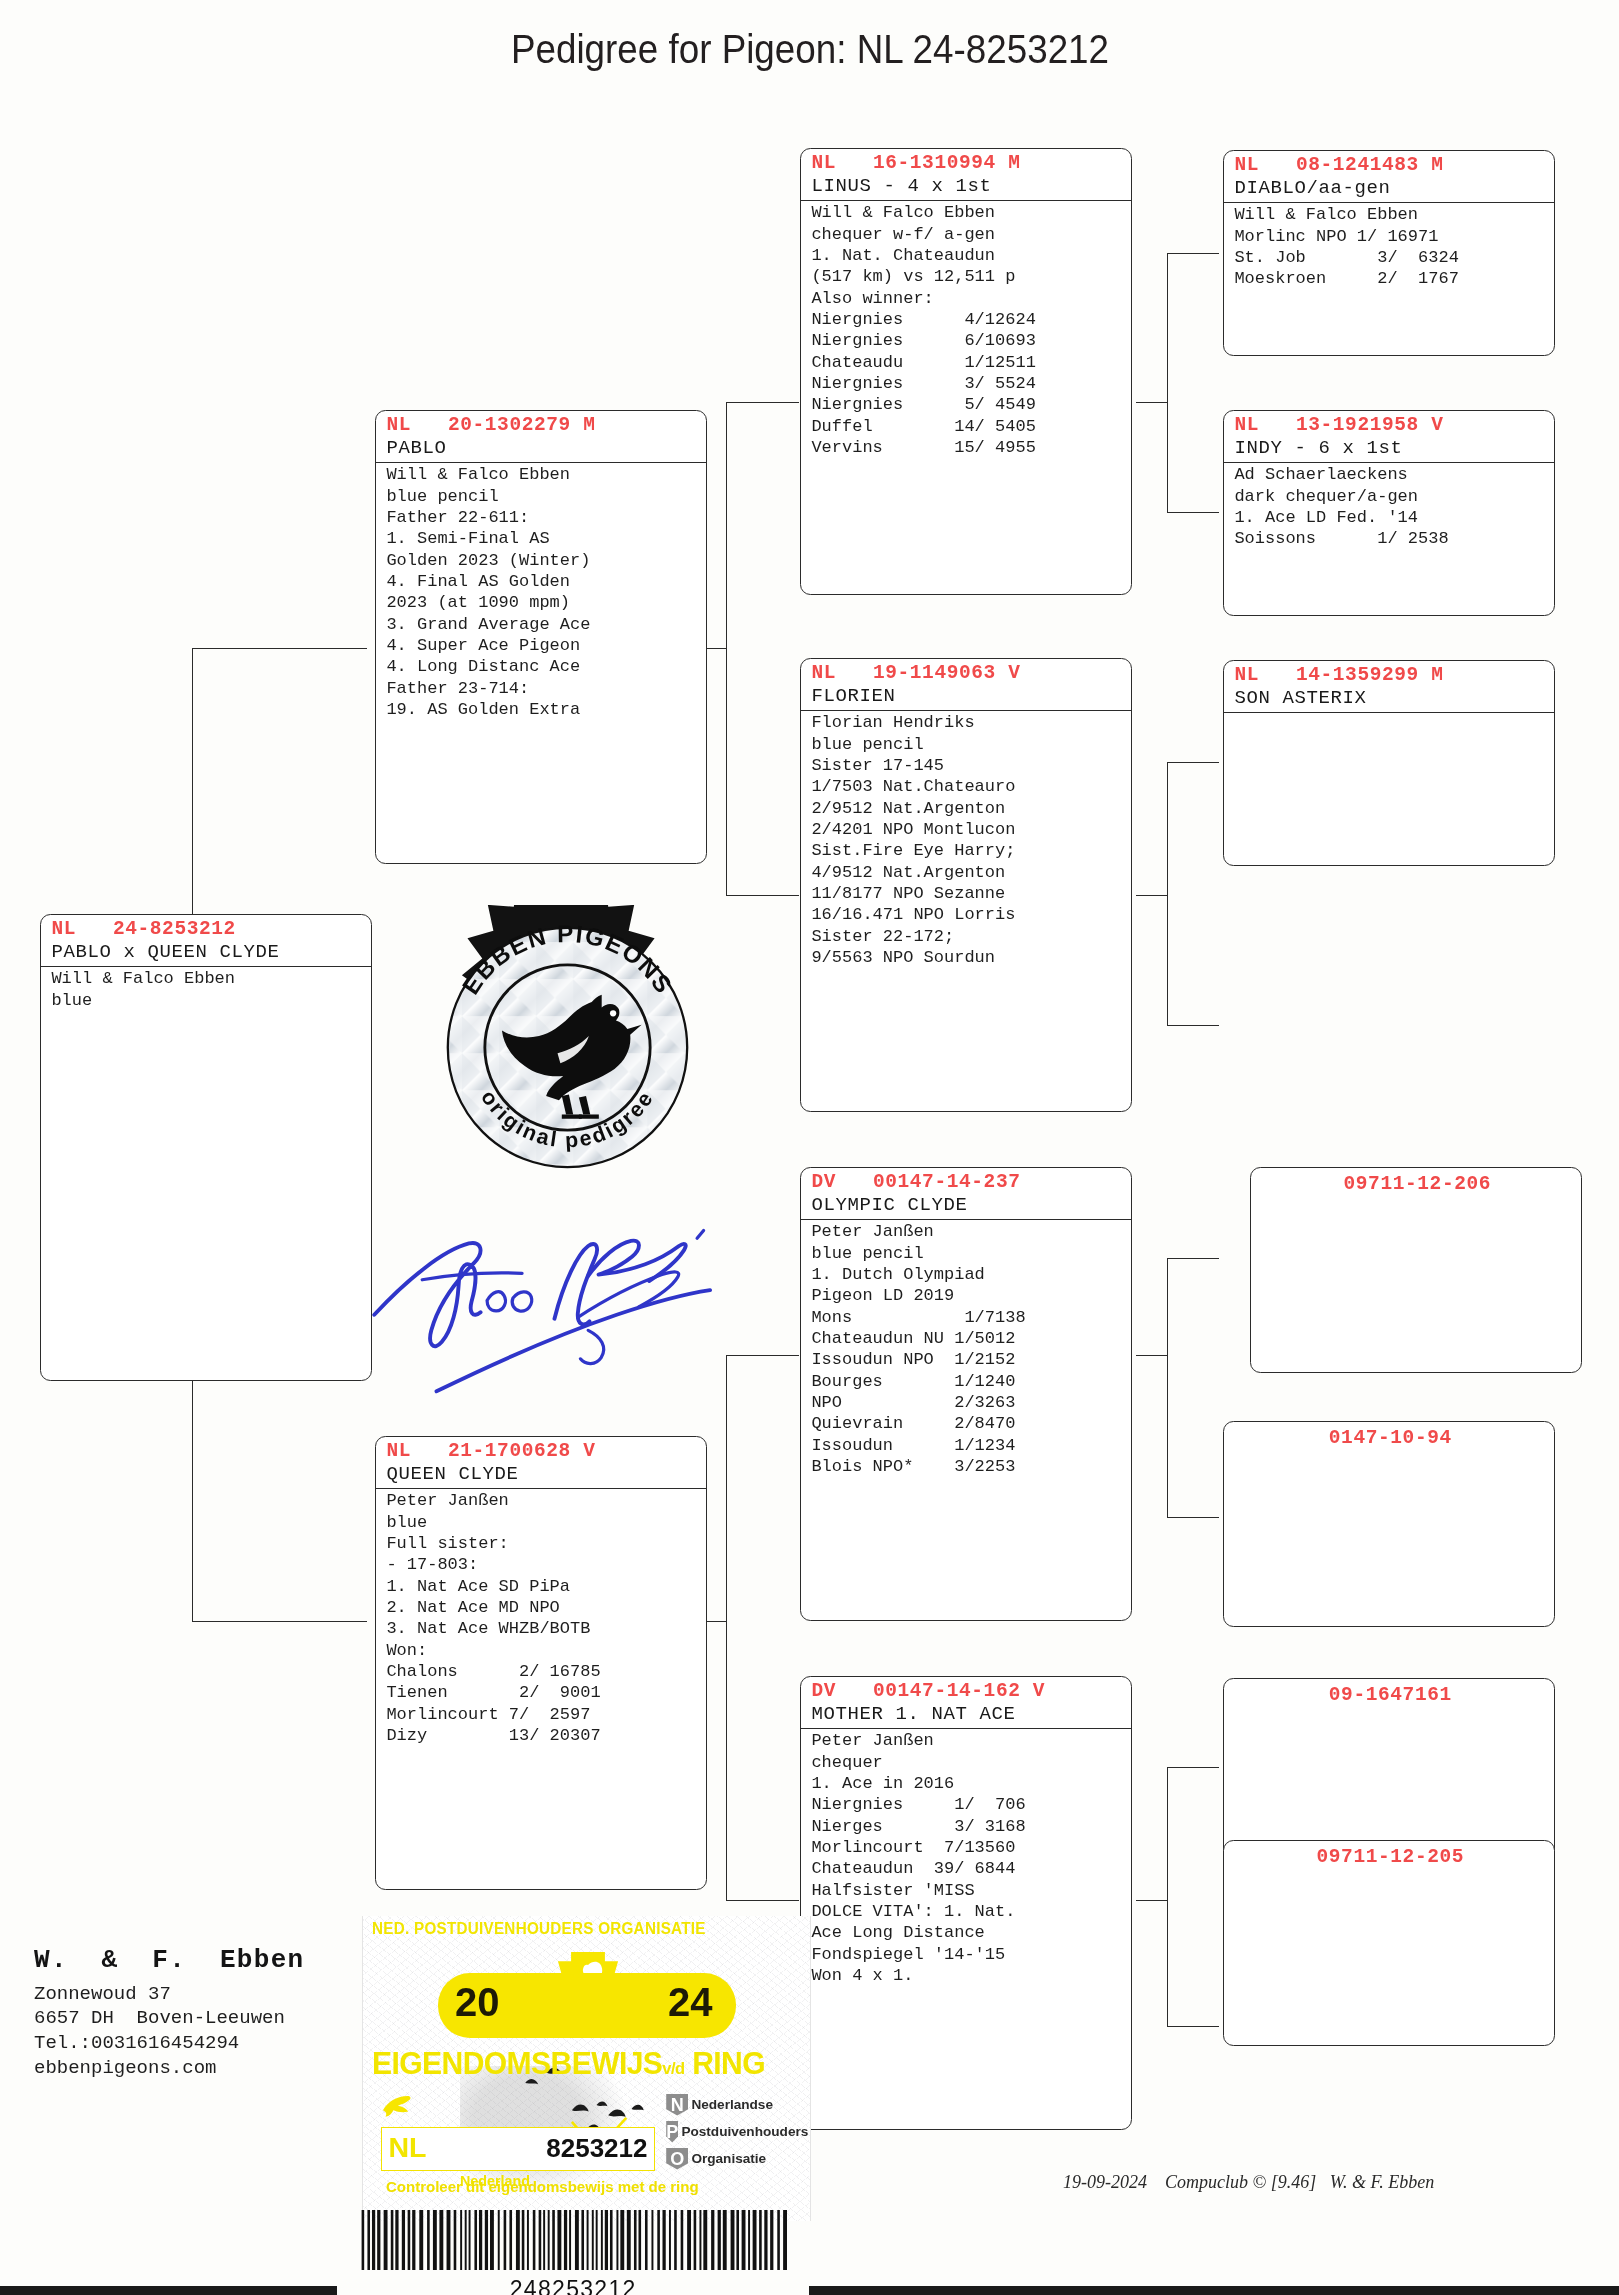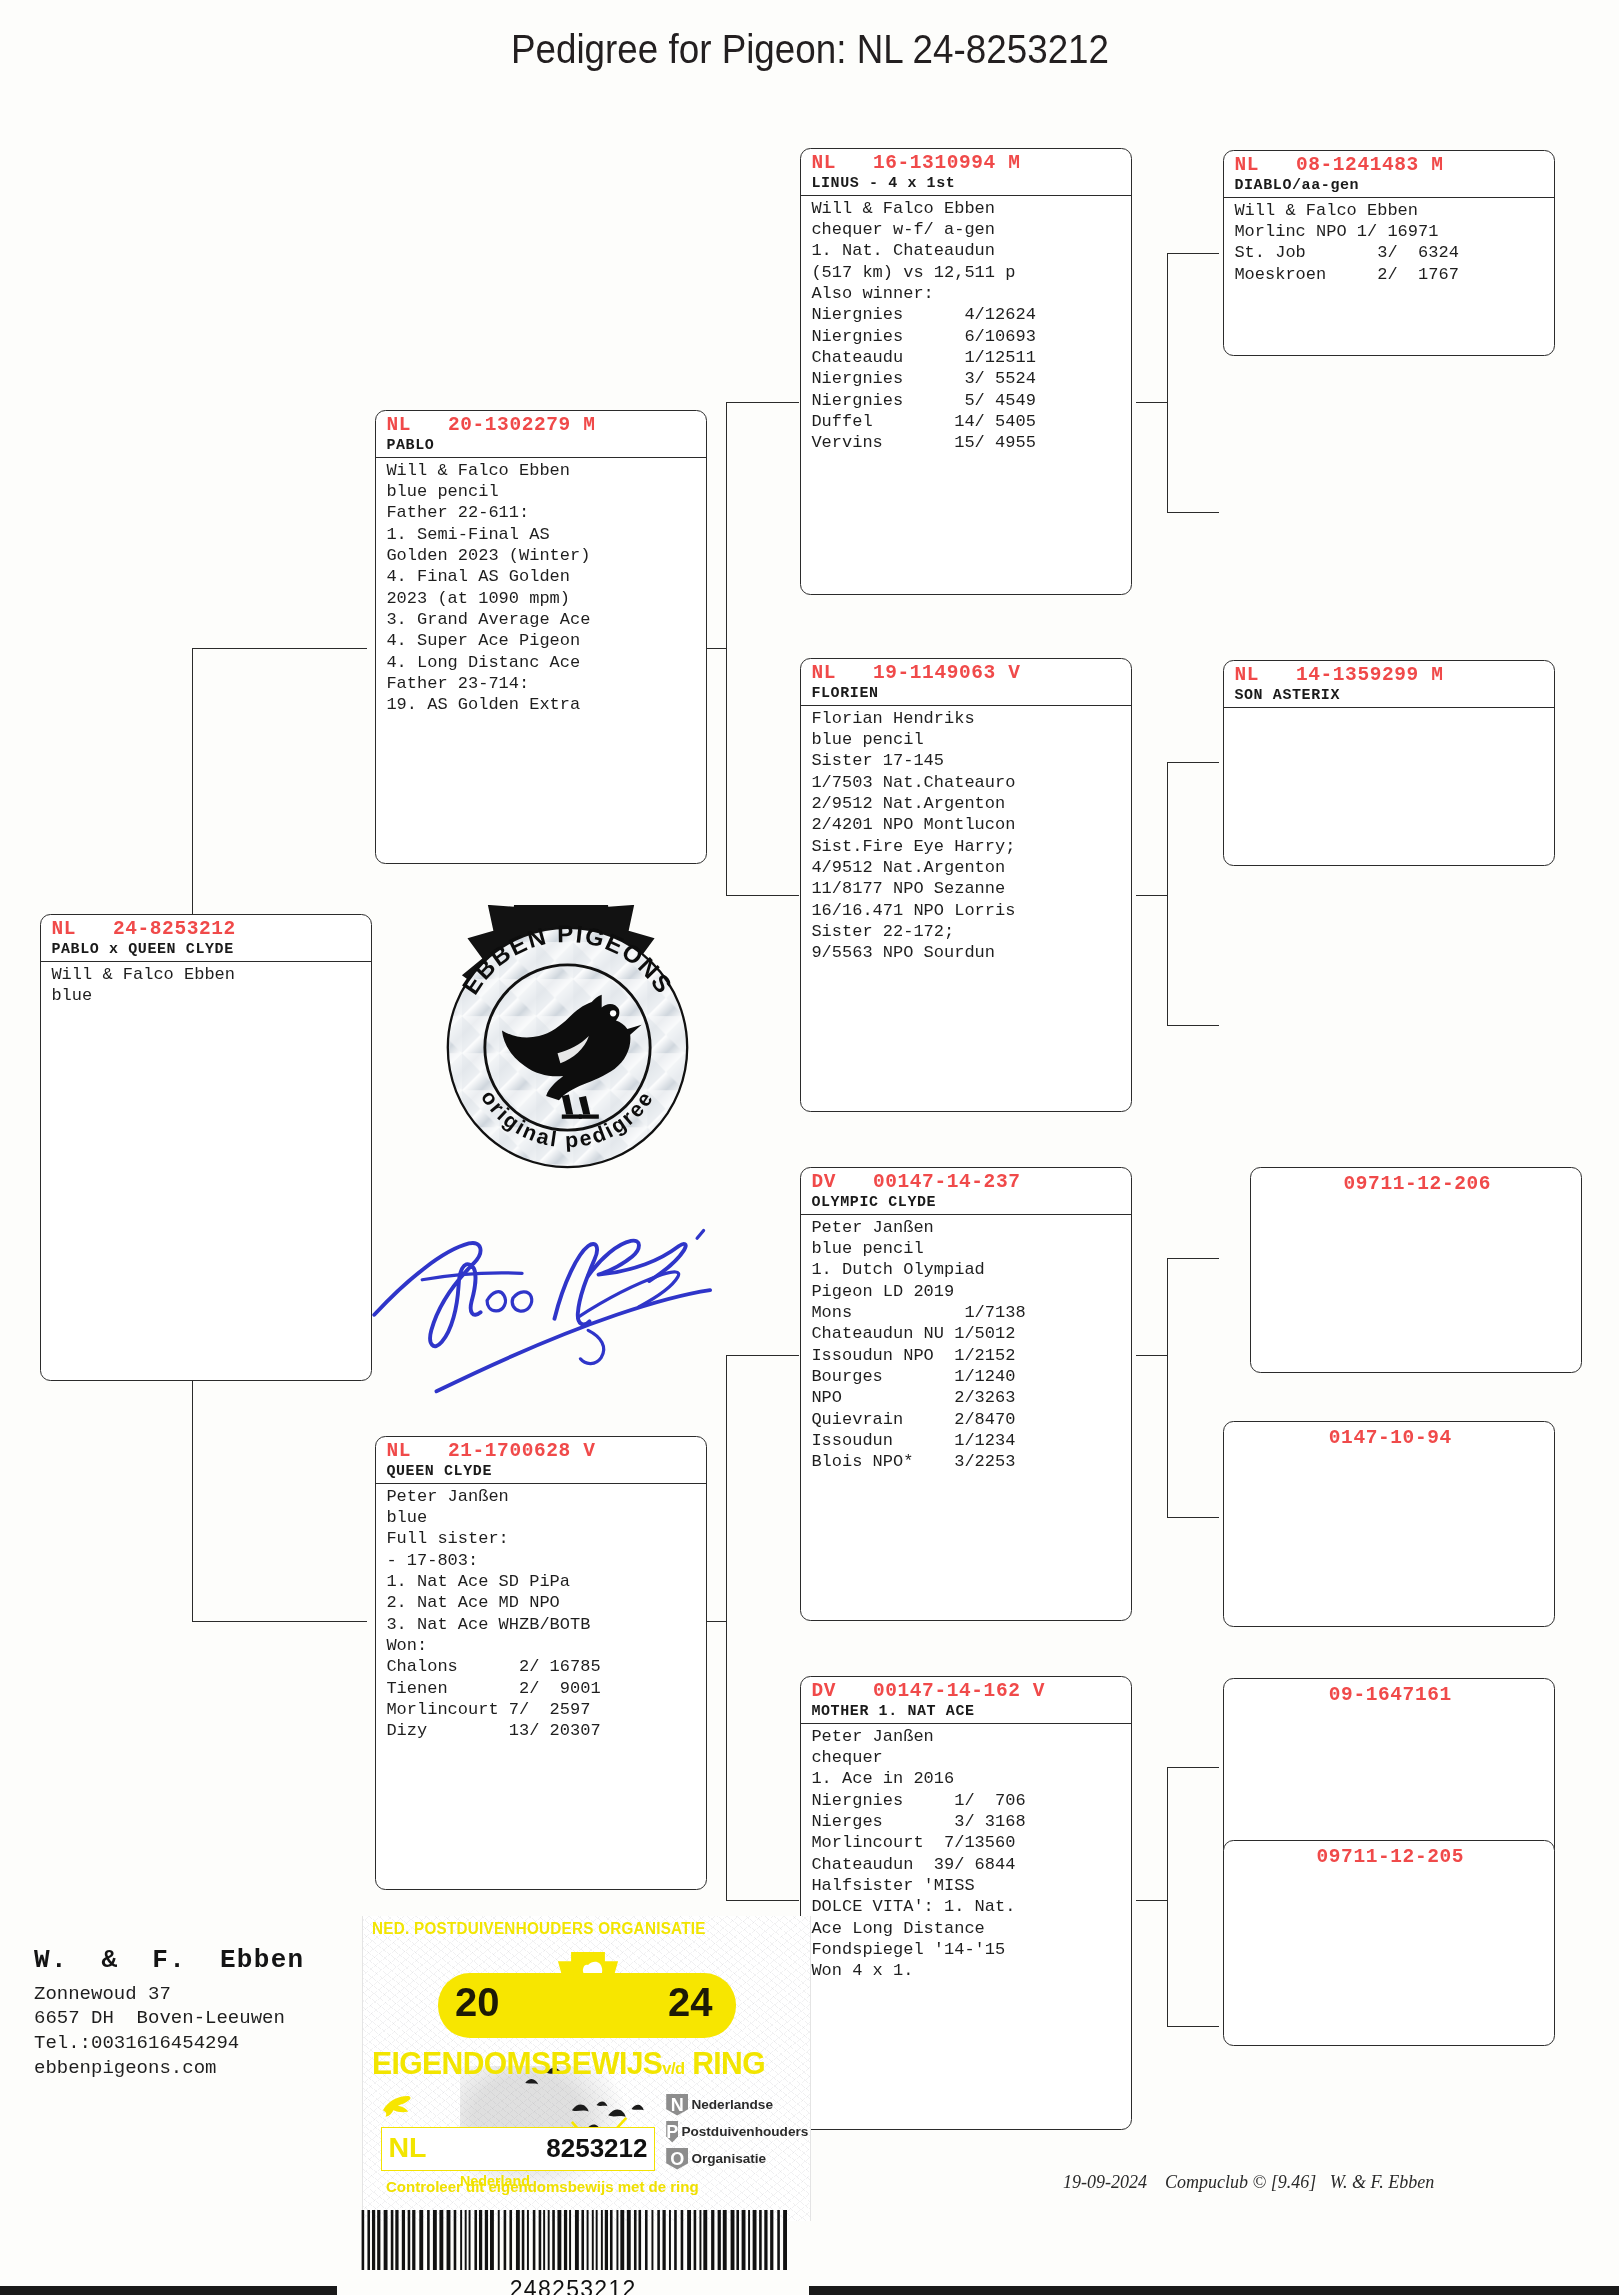--- a/index.html
+++ b/index.html
@@ -25,21 +25,21 @@
     overflow:hidden;
   }
   .box .hdr{
     padding:2.6px 7.8px 0 10.4px;
   }
   .box .ringno{
     color:#f04a4a;font-weight:700;font-size:19.5px;letter-spacing:0.6px;
     white-space:pre;line-height:1.22;
   }
   .box .petname{
-    color:#1a1a1a;font-weight:700;font-size:15px;letter-spacing:0.6px;
+    color:#1a1a1a;font-weight:400;font-size:19px;letter-spacing:0.6px;
     white-space:pre;line-height:1.2;padding-bottom:1.9px;
   }
   .box .sep{border-top:1.3px solid #2b2b2b;margin:0;}
   .box .body{
     padding:1.3px 6.5px 0 10.4px;
     font-size:17px;line-height:1.255;color:#1e1e1e;white-space:pre;
   }
   .box .body .row{display:block;white-space:pre;}
   .box.centred .ringno{text-align:center;padding-top:2.6px;}
 
@@ -273,20 +273,28 @@
 
   <div class="box" style="left:1223px;top:150px;width:332px;height:206px;">
     <div class="hdr">
       <div class="ringno">NL   08-1241483 M</div>
       <div class="petname">DIABLO/aa-gen</div>
     </div>
     <div class="sep"></div>
     <div class="body"><span class="row">Will &amp; Falco Ebben</span><span class="row">Morlinc NPO 1/ 16971</span><span class="row">St. Job       3/  6324</span><span class="row">Moeskroen     2/  1767</span></div>
   </div>
 
+  <div class="box" style="left:1223px;top:410px;width:332px;height:206px;">
+    <div class="hdr">
+      <div class="ringno">NL   13-1921958 V</div>
+      <div class="petname">INDY - 6 x 1st</div>
+    </div>
+    <div class="sep"></div>
+    <div class="body"><span class="row">Ad Schaerlaeckens</span><span class="row">dark chequer/a-gen</span><span class="row">1. Ace LD Fed. '14</span><span class="row">Soissons      1/ 2538</span></div>
+  </div>
 
   <div class="box" style="left:1223px;top:660px;width:332px;height:206px;">
     <div class="hdr">
       <div class="ringno">NL   14-1359299 M</div>
       <div class="petname">SON ASTERIX</div>
     </div>
     <div class="sep"></div>
   </div>
 
 

